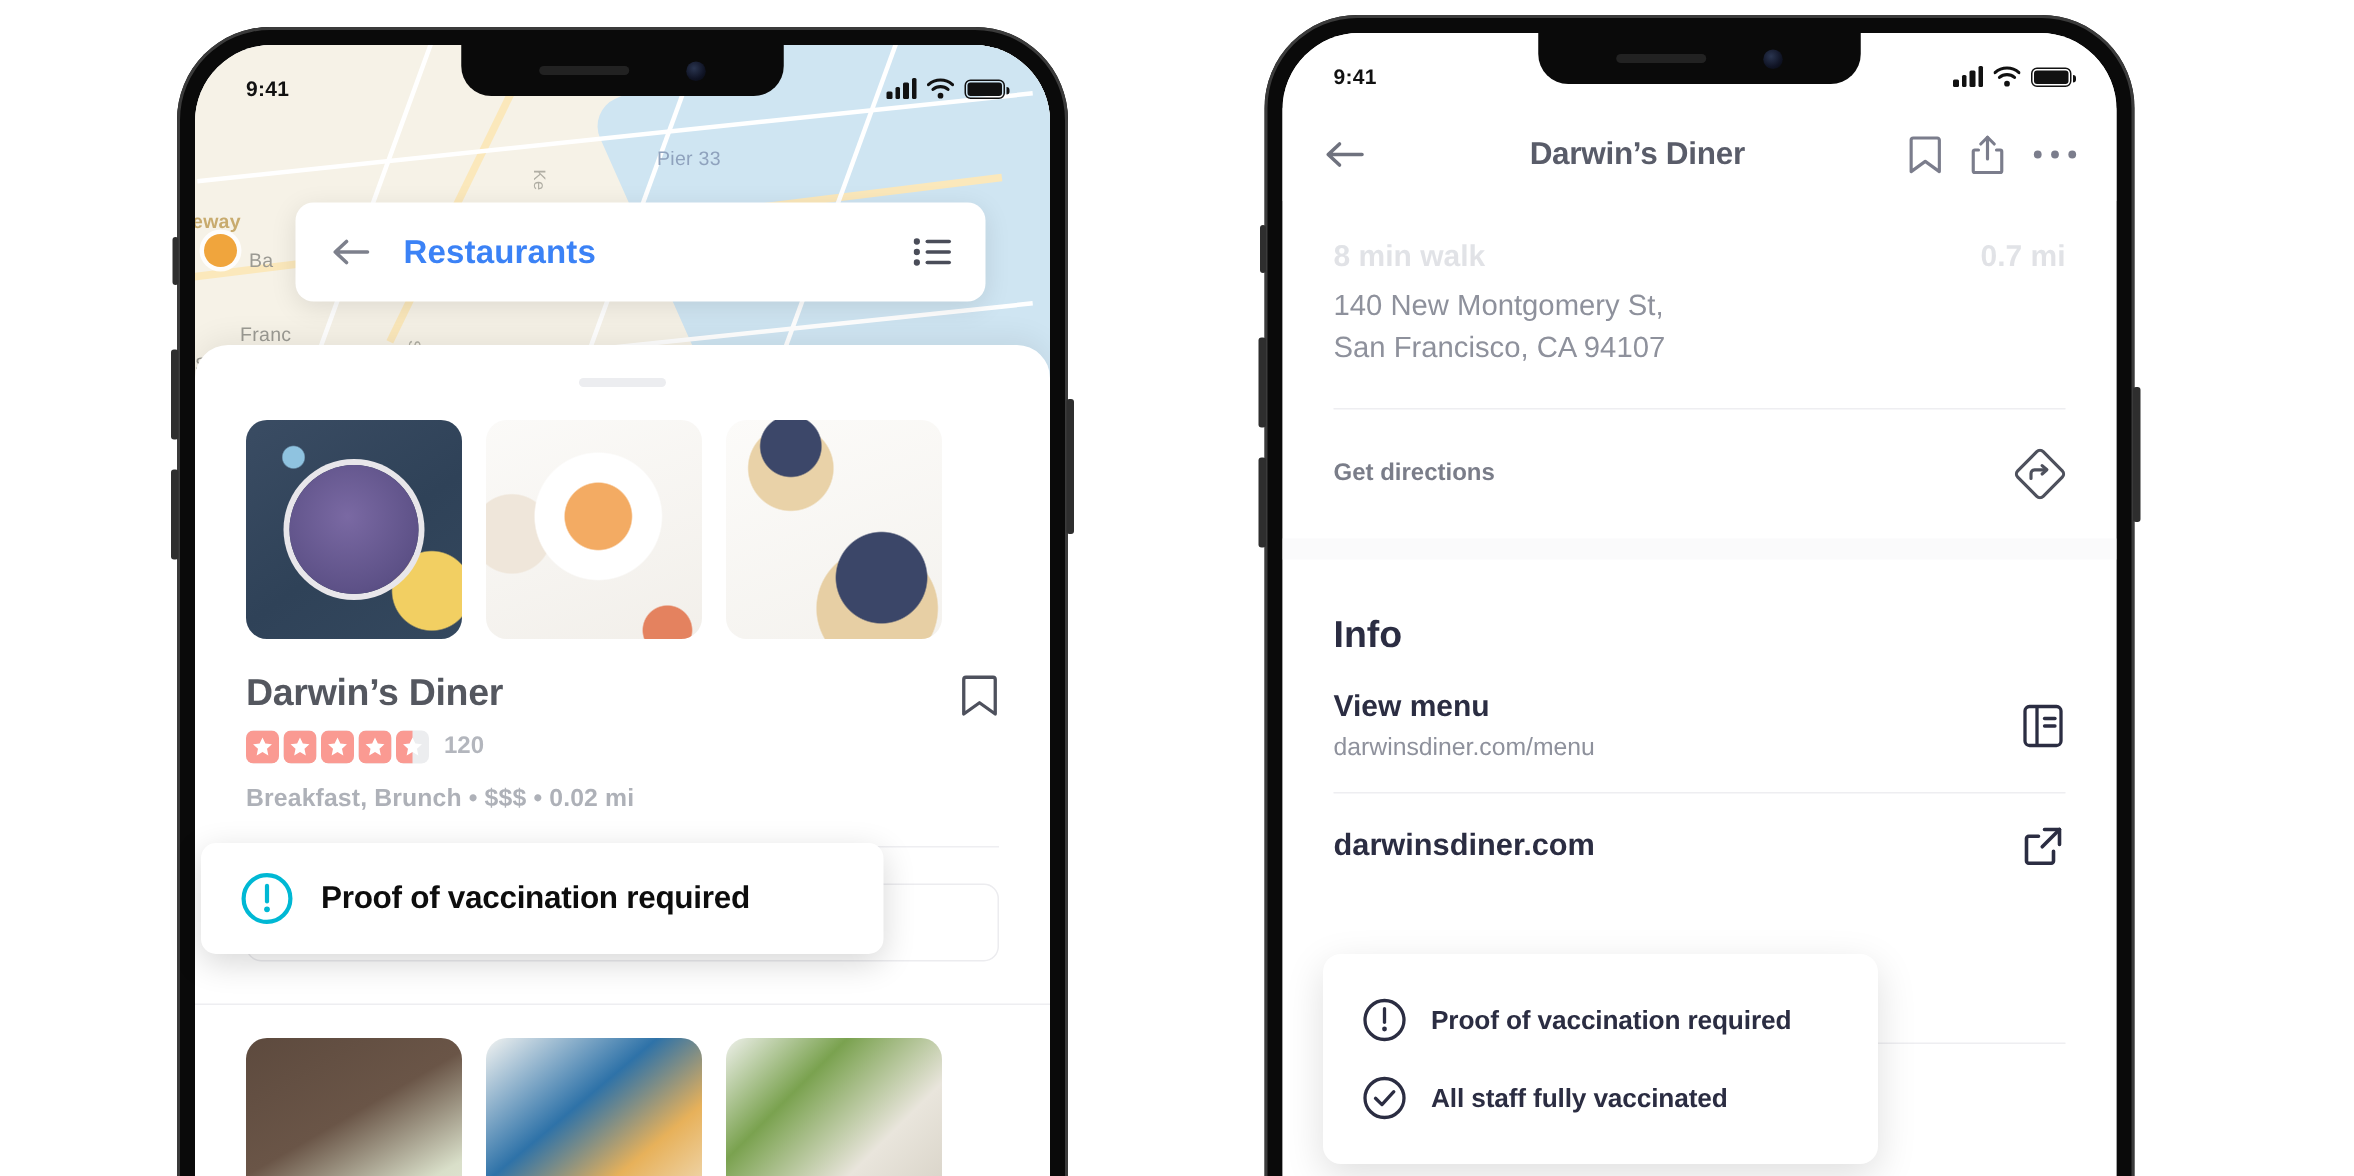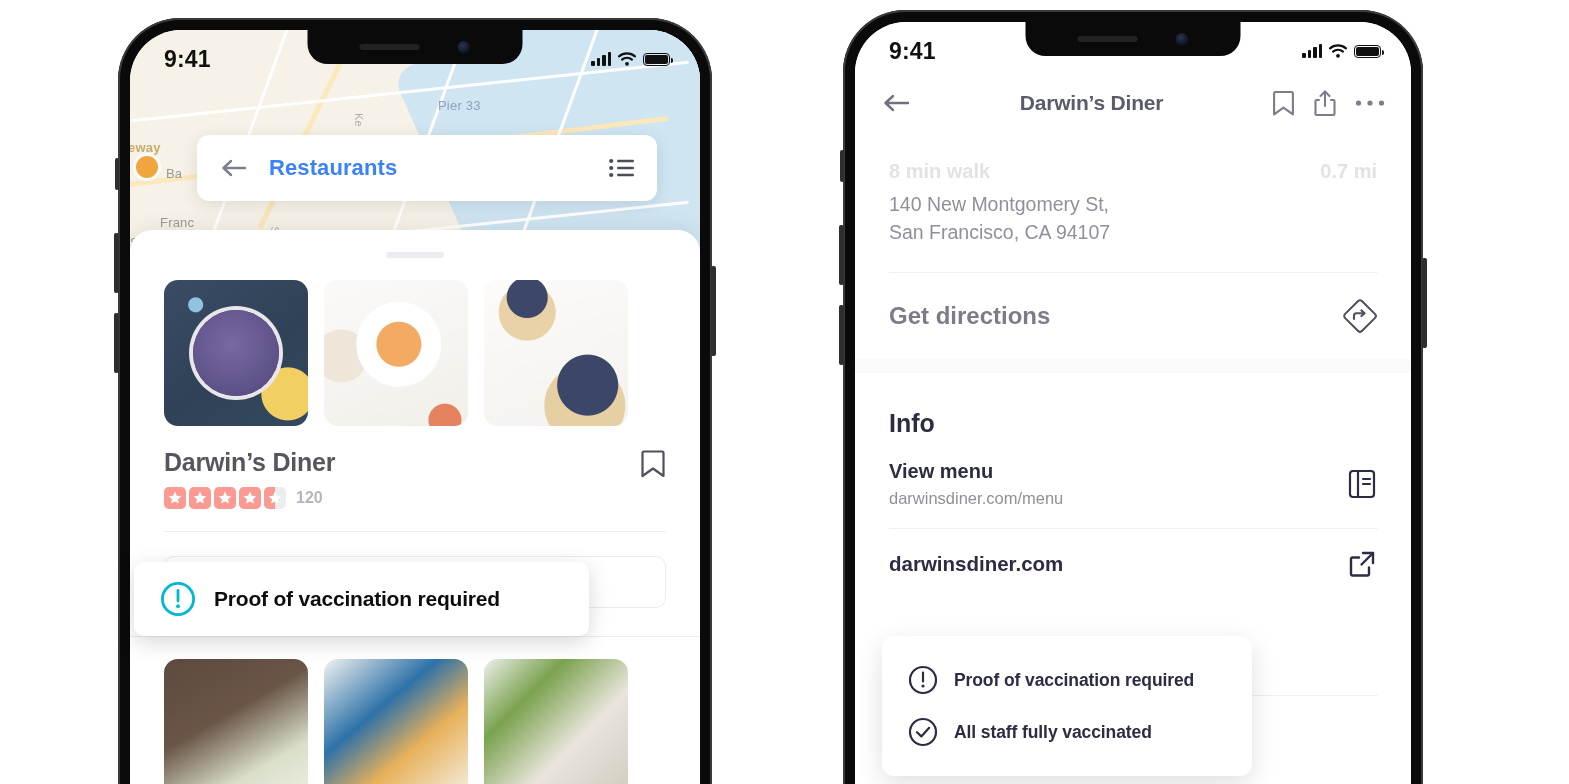--- a/index.html
+++ b/index.html
@@ -50,21 +50,21 @@
   .voldn    { left: -4px; width: 5px; height: 60px; }
   .power    { right: -4px; width: 5px; height: 90px; }
 
   
   .statusbar {
     position: absolute; left: 0; top: 0; width: 100%; height: 50px;
     display: flex; align-items: center; justify-content: space-between;
     padding: 8px 30px 0 34px; z-index: 35;
     pointer-events: none;
   }
-  .clock { font-size: 23px; font-weight: 700; color: #111; letter-spacing: .2px; }
+  .clock { font-size: 14px; font-weight: 700; color: #111; letter-spacing: .2px; }
   .status-icons { display: flex; align-items: center; gap: 7px; }
   .bars { display: flex; align-items: flex-end; gap: 2px; height: 13px; }
   .bars i { display:block; width: 3.5px; background: #111; border-radius: 1px; }
   .bars i:nth-child(1){ height: 5px; }
   .bars i:nth-child(2){ height: 8px; }
   .bars i:nth-child(3){ height: 11px; }
   .bars i:nth-child(4){ height: 14px; }
   .battery {
     width: 27px; height: 13px; border: 1.6px solid #111; border-radius: 4px;
     position: relative; background: #111; background-clip: content-box; padding: 1px;
@@ -186,21 +186,21 @@
   .faded-row {
     display: flex; justify-content: space-between; align-items: baseline;
     font-size: 20px; font-weight: 700; color: #c9ccd3; opacity: .55;
     margin-top: 26px;
   }
   .address { margin-top: 8px; font-size: 19.5px; color: #8e919c; line-height: 1.42; }
   .rrow {
     display: flex; align-items: center; justify-content: space-between;
     padding: 26px 0; border-top: 1px solid #eeeef1;
   }
-  .rrow .label { font-size: 24px; font-weight: 700; color: #7a7d89; }
+  .rrow .label { font-size: 16px; font-weight: 700; color: #7a7d89; }
   .sec-gap { height: 14px; background: #fafafb; margin: 0 -34px; }
   .sec-title { font-size: 25px; font-weight: 700; color: #2b2d42; margin-top: 36px; }
   .menu-row { display: flex; align-items: center; justify-content: space-between; padding: 22px 0 20px; }
   .menu-row .main { font-size: 20px; font-weight: 700; color: #2b2d42; }
   .menu-row .sub  { font-size: 16.5px; color: #8e919c; margin-top: 6px; }
   .web-row { display: flex; align-items: center; justify-content: space-between;
              padding: 20px 0; border-top: 1px solid #eeeef1; }
   .web-row .main { font-size: 20.5px; font-weight: 700; color: #2b2d42; }
 
   
@@ -320,20 +320,21 @@
               <div class="star-box">
                 <div class="fill" style="width:50%"></div>
                 <svg width="16" height="16" viewBox="0 0 16 16">
                     <path d="M8 1.6 L9.9 5.7 L14.3 6.2 L11 9.2 L11.9 13.6 L8 11.4 L4.1 13.6 L5 9.2 L1.7 6.2 L6.1 5.7 Z" fill="#fff"></path>
                   </svg>
               </div>
             </div>
             <div class="review-count">120</div>
           </div>
 
+          <div class="meta-row">Breakfast, Brunch  •  $$$  •  0.02 mi</div>
           <div class="divider"></div>
         </div>
 
         <div class="order-btn">Order takeout or delivery</div>
 
         <div class="divider" style="margin:28px 0 0;"></div>
 
         <div class="photo-row" style="padding-top:22px;">
           <div class="photo ph-avocado"></div>
           <div class="photo ph-blue2"></div>

